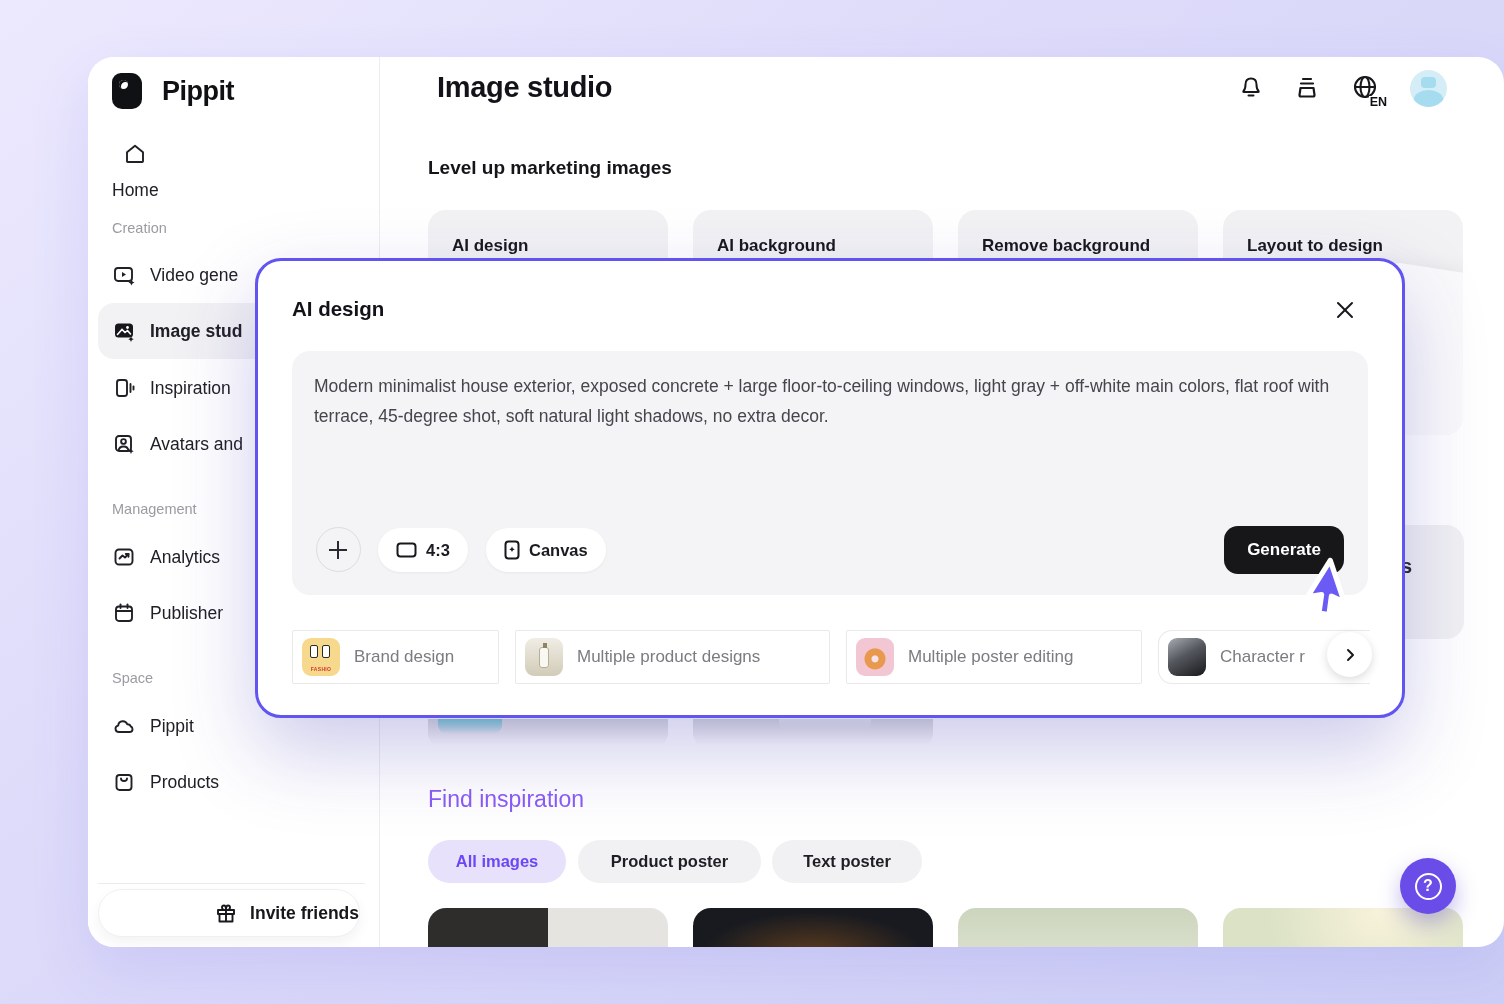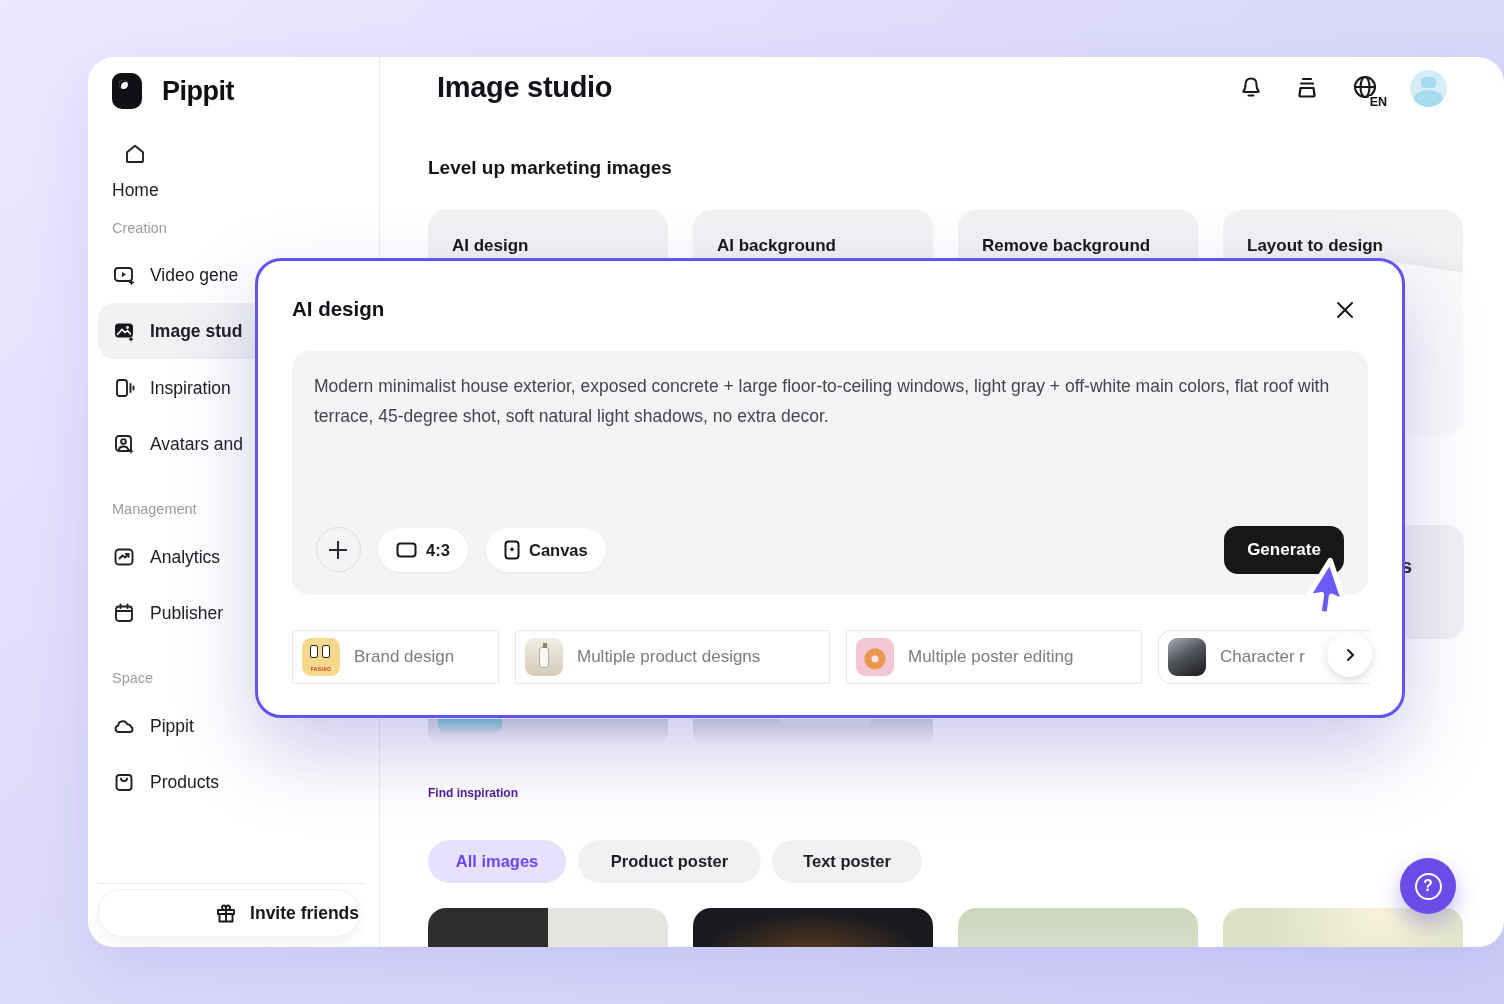--- a/index.html
+++ b/index.html
@@ -49,21 +49,21 @@
   .sheet { position:absolute; left:150px; top:58px; width:104px; height:185px; background:#fafafb; border-radius:14px; transform:rotate(9deg); box-shadow:-16px 4px 24px rgba(0,0,0,0.09); }
 
   
   .partial-right { position:absolute; left:1242px; top:468px; width:134px; height:114px; background:#f1f1f3; border-radius:18px; }
   .partial-right span { position:absolute; left:60px; top:30px; font-size:20px; font-weight:600; color:#26262b; }
   .sliver { position:absolute; top:662px; width:240px; height:28px; background:linear-gradient(180deg,#d8d8db 0%,rgba(255,255,255,0) 92%); border-radius:0 0 14px 14px; }
   .sliver .teal { position:absolute; left:10px; top:0; width:64px; height:15px; background:linear-gradient(180deg,#7bccce 0%,rgba(123,204,206,0) 100%); border-radius:0 0 9px 9px; }
   .sliver .lite { position:absolute; left:86px; top:0; width:92px; height:12px; background:linear-gradient(180deg,#eaeaec 0%,rgba(234,234,236,0) 100%); border-radius:0 0 8px 8px; }
 
   
-  .insp-heading { position:absolute; left:340px; top:729px; font-size:12px; font-weight:700; color:#4c1d95; }
+  .insp-heading { position:absolute; left:340px; top:729px; font-size:23px; font-weight:400; color:#8b5cf6; }
   .tab { position:absolute; top:783px; height:43px; border-radius:22px; display:flex; align-items:center; justify-content:center; font-size:16.5px; font-weight:600; background:#f1f1f3; color:#1e1f24; cursor:pointer; }
   .tab.active { background:#e7e1fb; color:#6b47f5; }
   .thumb { position:absolute; top:851px; width:240px; height:39px; border-radius:18px 18px 0 0; cursor:pointer; }
 
   .fab { position:absolute; left:1312px; top:801px; width:56px; height:56px; border-radius:50%; background:#6a4ce8; display:flex; align-items:center; justify-content:center; box-shadow:0 10px 22px rgba(80,60,200,0.35); cursor:pointer; z-index:50; }
   .fab-q { width:27px; height:27px; border-radius:50%; border:2.5px solid #fff; color:#fff; font-size:16px; font-weight:700; display:flex; align-items:center; justify-content:center; }
 
   
   .modal { position:absolute; left:255px; top:258px; width:1150px; height:460px; background:#fff; border:3px solid #6254f1; border-radius:26px; box-shadow:0 34px 80px rgba(60,50,180,0.25); z-index:100; }
   .modal-title { position:absolute; left:34px; top:36px; font-size:20.5px; font-weight:700; color:#121318; }

